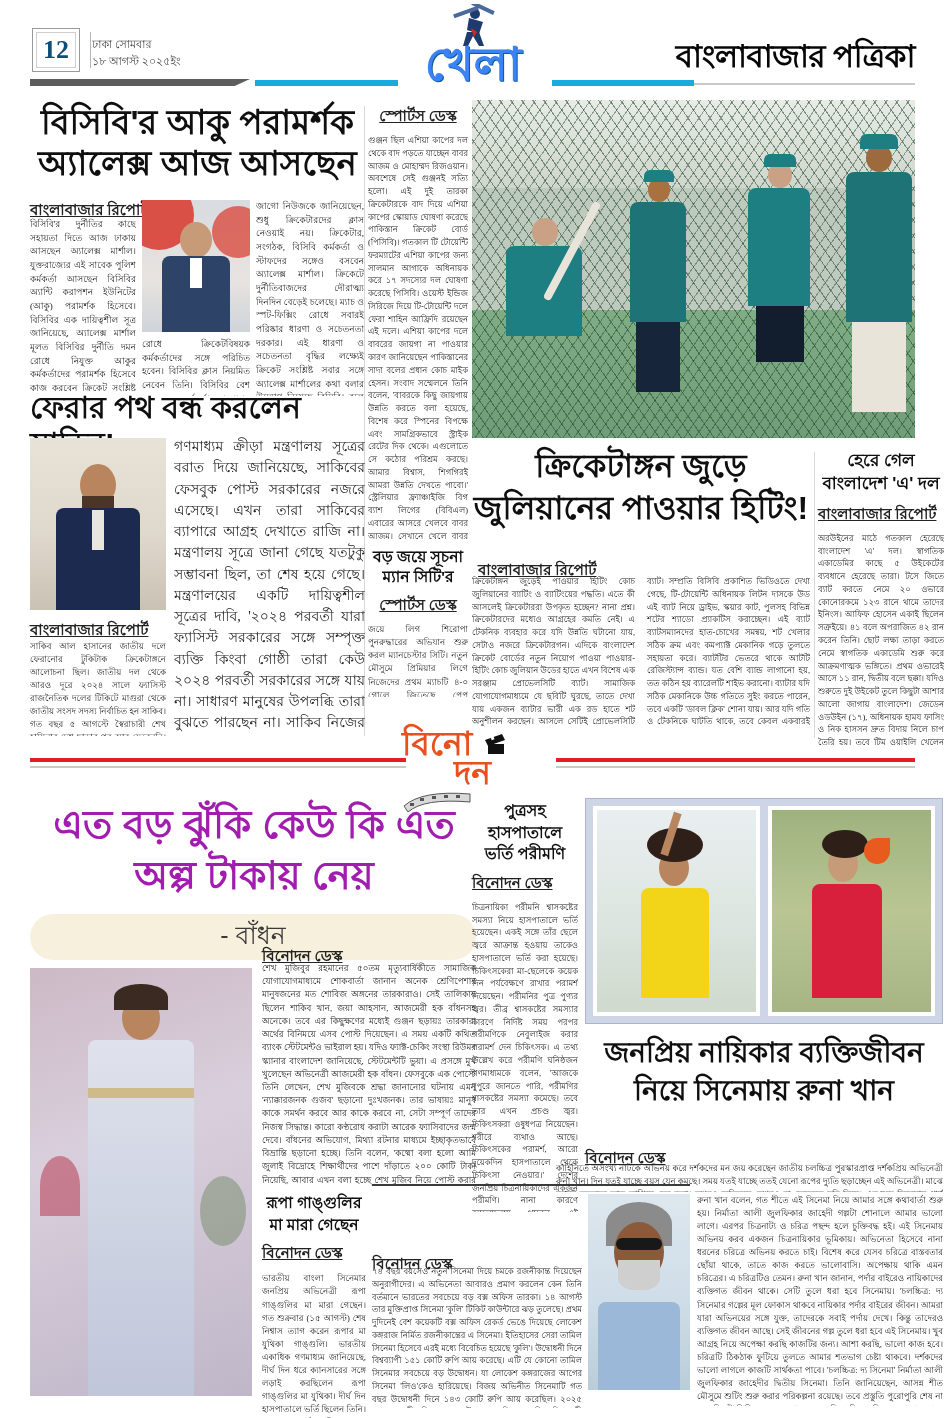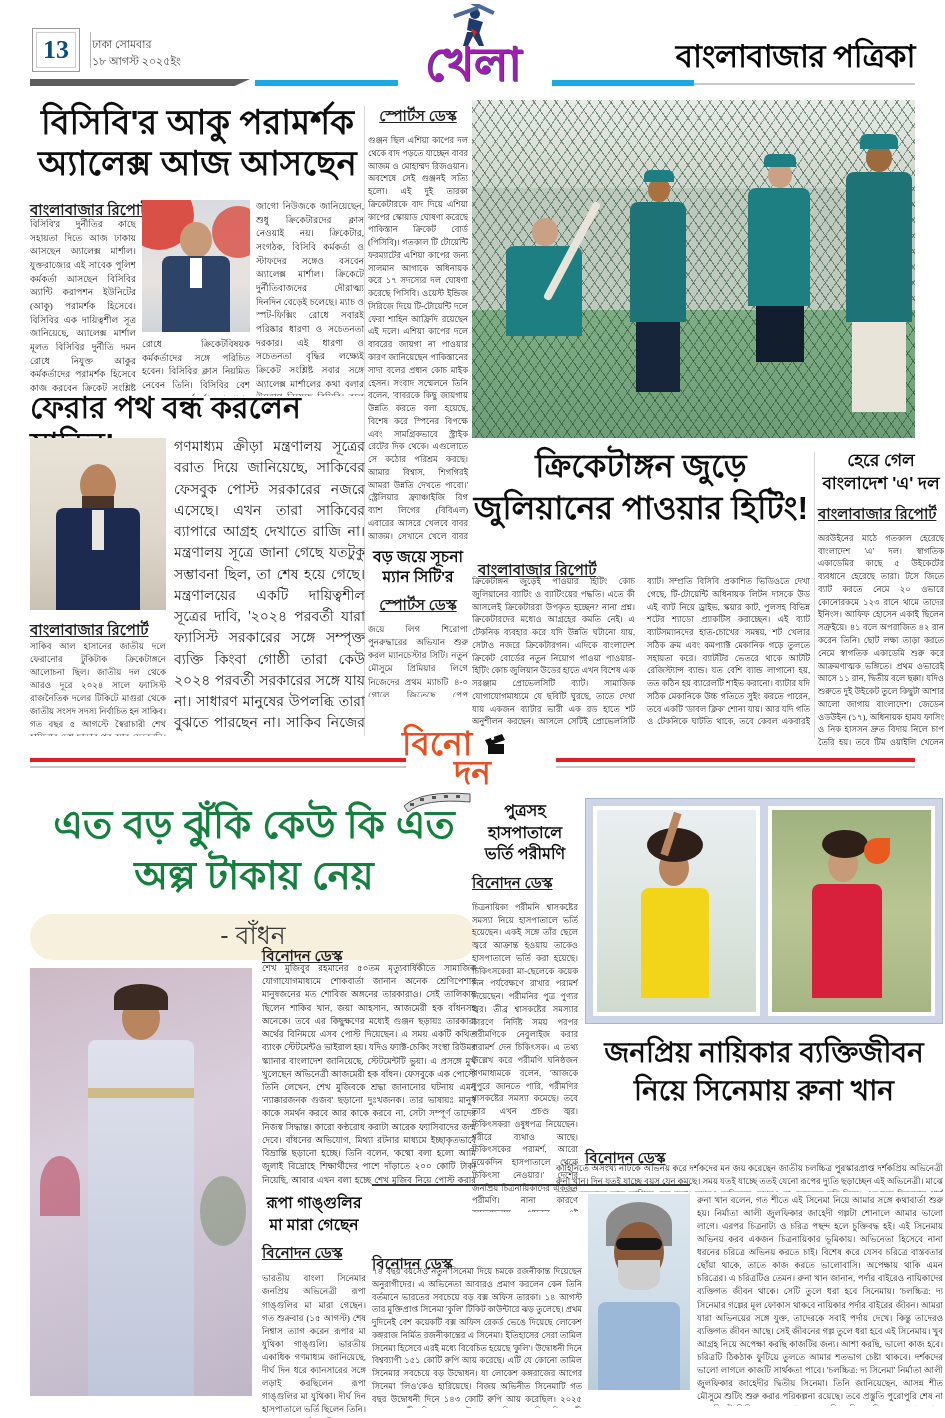--- a/index.html
+++ b/index.html
@@ -5,21 +5,21 @@
   html,body{margin:0;padding:0;background:#f2f2f2;}
   .page{position:relative;width:945px;height:1418px;margin:0 auto;background:#ffffff;overflow:hidden;
         font-family:"Liberation Serif","DejaVu Serif",serif;color:#1c1c1c;}
   .abs{position:absolute;}
   
   .pagebox{left:32px;top:28px;width:46px;height:42px;border:1px solid #9a9a9a;box-shadow:inset 0 0 0 3px #fff,inset 0 0 0 4px #cfcfcf;
            display:flex;align-items:center;justify-content:center;font-size:26px;font-weight:bold;color:#0d4e79;}
   .mast-vline{left:90px;top:32px;width:1px;height:36px;background:#b5b5b5;}
   .dateblock{left:92px;top:36px;font-size:11px;line-height:1.55;color:#444;}
   .khela{left:398px;top:4px;width:150px;text-align:center;}
-  .khela-text{font-size:46px;font-weight:bold;color:#a21caf;line-height:.9;margin-top:-10px;
+  .khela-text{font-size:46px;font-weight:bold;color:#3b82f6;line-height:.9;margin-top:-10px;
               font-family:"Liberation Sans",sans-serif;text-shadow:1px 1px 0 #0b5e86;}
   .paper-name{left:620px;top:32px;width:295px;text-align:right;font-size:31px;font-weight:bold;color:#060606;
               font-family:"Liberation Sans",sans-serif;letter-spacing:-.5px;}
   .bar-dark{left:30px;top:79px;width:220px;height:7px;background:#5c5c5c;clip-path:polygon(0 0,100% 0,93% 100%,0 100%);}
   .bar-cyan-l{left:255px;top:80px;width:143px;height:6px;background:#1BA9E1;}
   .bar-cyan-r{left:552px;top:80px;width:142px;height:6px;background:#1BA9E1;}
   .line-gray-r{left:694px;top:83px;width:221px;height:2px;background:#c9c9c9;}
   
   .hl{font-weight:bold;color:#0f0f0f;font-family:"Liberation Sans",sans-serif;text-align:center;}
   .byline{font-size:15px;font-weight:bold;text-decoration:underline;color:#222;}
@@ -52,21 +52,21 @@
   .ad-body{font-size:8.4px;height:212px;margin-top:6px;}
   .sp-rule1{left:364px;top:106px;height:630px;}
   .sp-rule2{left:814px;top:452px;height:286px;}
   
   .ent-line{height:4px;background:#E31E24;}
   .ent-line2{height:2px;background:#c9c9c9;}
   .binodon{left:402px;top:730px;width:125px;height:80px;font-family:Liberation Mono, monospace;}
   .binodon .t1{font-size:33px;font-weight:bold;color:#E8501F;line-height:1;}
   .binodon .t2{font-size:33px;font-weight:bold;color:#E8501F;line-height:1;margin-left:52px;margin-top:-4px;}
   
-  .bd-hl{left:40px;top:800px;width:428px;font-size:39px;line-height:1.3;color:#15803d;}
+  .bd-hl{left:40px;top:800px;width:428px;font-size:39px;line-height:1.3;color:#a21caf;}
   .bd-band{left:30px;top:914px;width:446px;height:46px;background:#F7F0DC;display:flex;align-items:center;justify-content:center;
            font-size:25px;color:#3a3a3a;font-family:"Liberation Sans",sans-serif;border-radius:23px;}
   .bd-photo{left:30px;top:968px;width:222px;height:428px;background:linear-gradient(160deg,#cdb9c6 0%,#d9cfdc 40%,#bfb6c8 100%);}
   .bd-byline{left:262px;top:944px;}
   .bd-body{left:262px;top:962px;width:214px;height:224px;font-size:8.7px;}
   .pm-col{left:472px;top:800px;width:106px;}
   .pm-hl{font-size:16px;line-height:1.35;}
   .pm-body{font-size:8.4px;height:310px;margin-top:6px;}
   .frame{left:585px;top:798px;width:358px;height:226px;background:#cdd5e6;border:1px solid #a9b4cd;
          display:flex;gap:8px;padding:7px;box-sizing:border-box;}
@@ -93,21 +93,21 @@
                   repeating-linear-gradient(-55deg,rgba(30,70,40,.45) 0 1px,transparent 1px 9px);}
   .floor{position:absolute;left:0;right:0;bottom:0;height:38%;background:linear-gradient(180deg,#7fae86,#6f9d77);}
   .ceil{position:absolute;left:0;right:0;top:0;height:26%;background:linear-gradient(180deg,#e8ebe6,#cfd6cd);}
 </style>
 </head>
 <body>
 
 <div class="page">
 
   <div class="abs pagebox">
-    <span>13</span>
+    <span>12</span>
   </div>
   <div class="abs mast-vline"></div>
   <div class="abs dateblock">
     <div>ঢাকা সোমবার</div>
     <div>১৮ আগস্ট ২০২৫ইং</div>
   </div>
 
   <div class="abs khela">
     <svg width="64" height="46" viewBox="0 0 64 46">
       <g fill="#1f3a6e">

